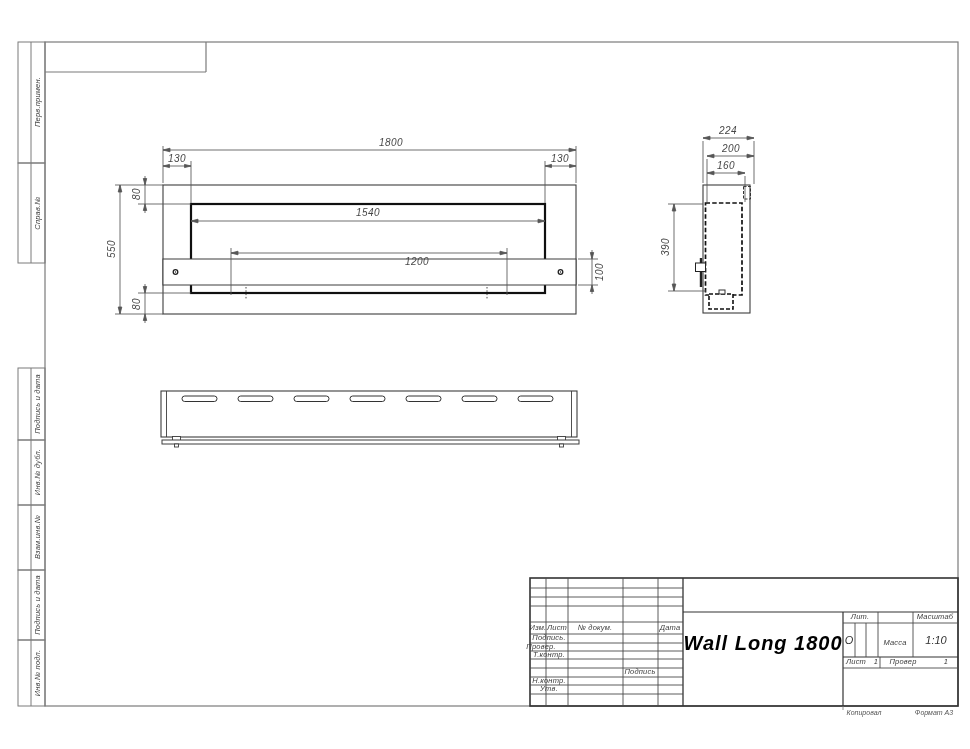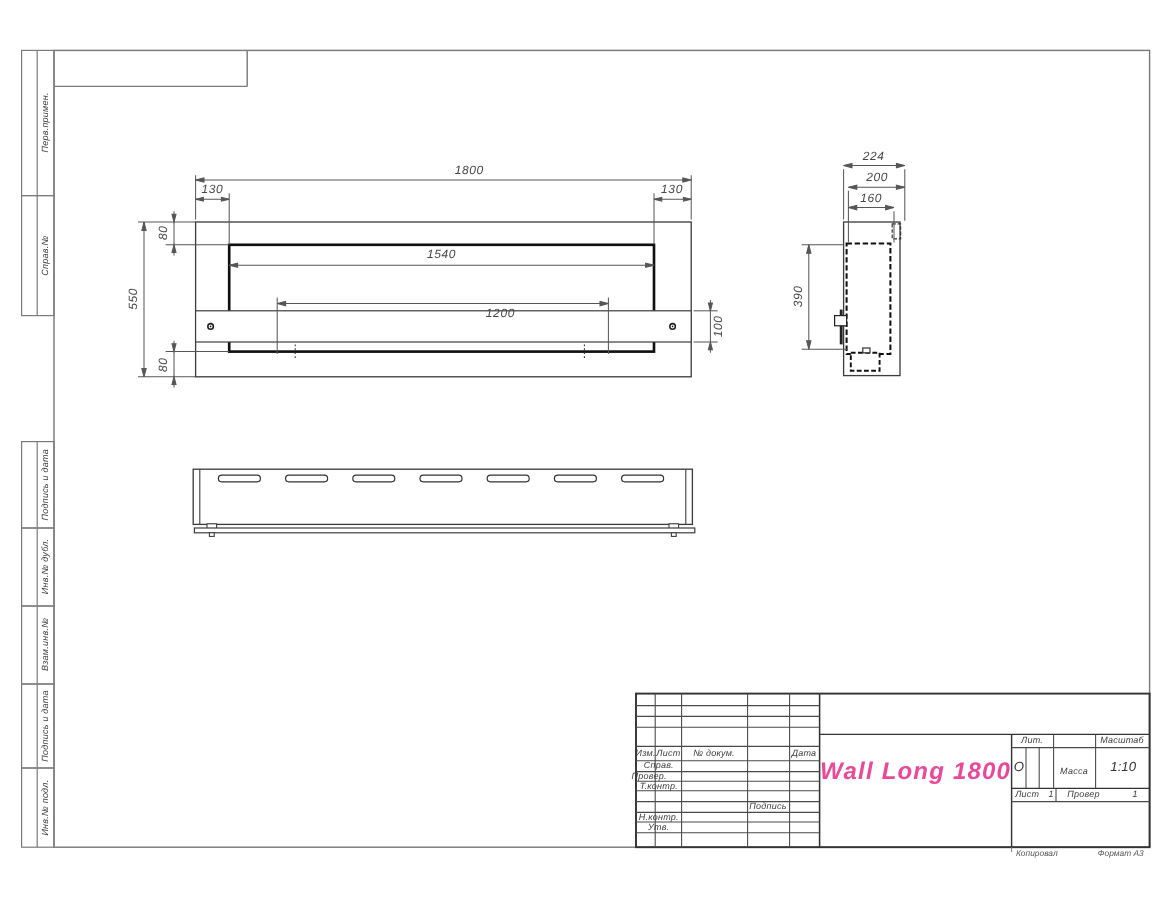--- a/index.html
+++ b/index.html
@@ -5,21 +5,21 @@
   html,body{margin:0;padding:0;background:#fff;}
   .sheet{position:relative;width:970px;height:749px;background:#ffffff;overflow:hidden;
          font-family:"Liberation Sans",sans-serif;color:#3a3a3a;}
   .sheet svg{position:absolute;left:0;top:0;}
   .t{position:absolute;transform:translate(-50%,-50%);font-style:italic;white-space:nowrap;
      color:#3f3f3f;line-height:1;}
   .rot{transform:translate(-50%,-50%) rotate(-90deg);}
   .dim{font-size:10px;letter-spacing:0.5px;color:#474747;}
   .small{font-size:7.5px;color:#3c3c3c;letter-spacing:0.2px;}
   .tiny{font-size:7px;color:#555;}
-  .ttl{font-size:20px;font-weight:bold;letter-spacing:1px;color:#ec4899;}
+  .ttl{font-size:20px;font-weight:bold;letter-spacing:1px;color:#000000;}
   .lit{font-size:11px;color:#333;}
 </style>
 </head>
 <body>
 
 <div class="sheet">
 
 <svg width="970" height="749" viewBox="0 0 970 749">
 
   <g stroke="#7b7b7b" stroke-width="1.2" fill="none">
@@ -215,21 +215,21 @@
 <span class="t dim" style="left:731px;top:149px;text-align:right;">200</span>
 <span class="t dim" style="left:726px;top:166px;">160</span>
 <span class="t rot dim" style="left:666px;top:247px;">390</span>
 
 <span class="t small" style="left:538px;top:628px;">Изм.</span>
 <span class="t small" style="left:557px;top:628px;">Лист</span>
 <span class="t small" style="left:595px;top:628px;">№ докум.</span>
 <span class="t small" style="left:640px;top:628px;margin-top:44px;">Подпись</span>
 <span class="t small" style="left:670px;top:628px;">Дата</span>
 
-<span class="t small" style="left:549px;top:638px;">Справ.</span>
+<span class="t small" style="left:549px;top:638px;">Подпись.</span>
 <span class="t small" style="left:541px;top:647px;">Провер.</span>
 <span class="t small" style="left:549px;top:655px;">Т.контр.</span>
 <span class="t small" style="left:549px;top:681px;">Н.контр.</span>
 <span class="t small" style="left:549px;top:689px;">Утв.</span>
 
 <span class="t ttl" style="left:763px;top:643px;">Wall Long 1800</span>
 
 <span class="t small" style="left:860px;top:617px;">Лит.</span>
 <span class="t small" style="left:895px;top:617px;margin-top:26px;">Масса</span>
 <span class="t small" style="left:935px;top:617px;">Масштаб</span>

